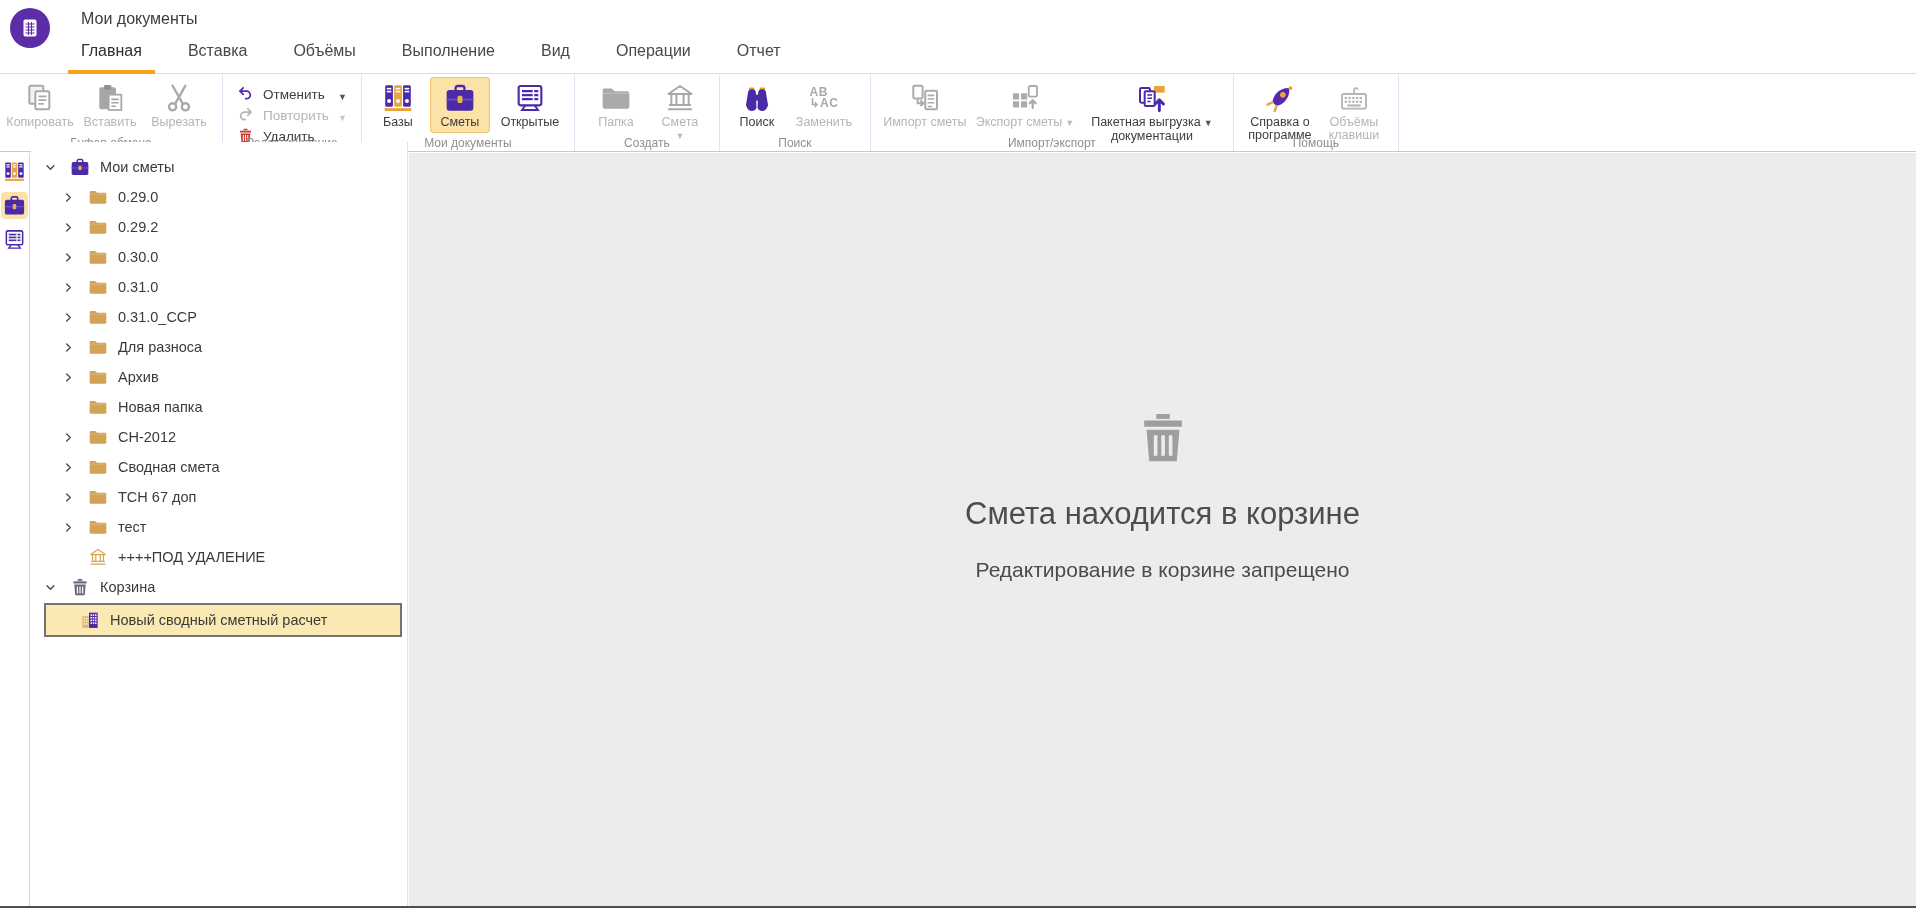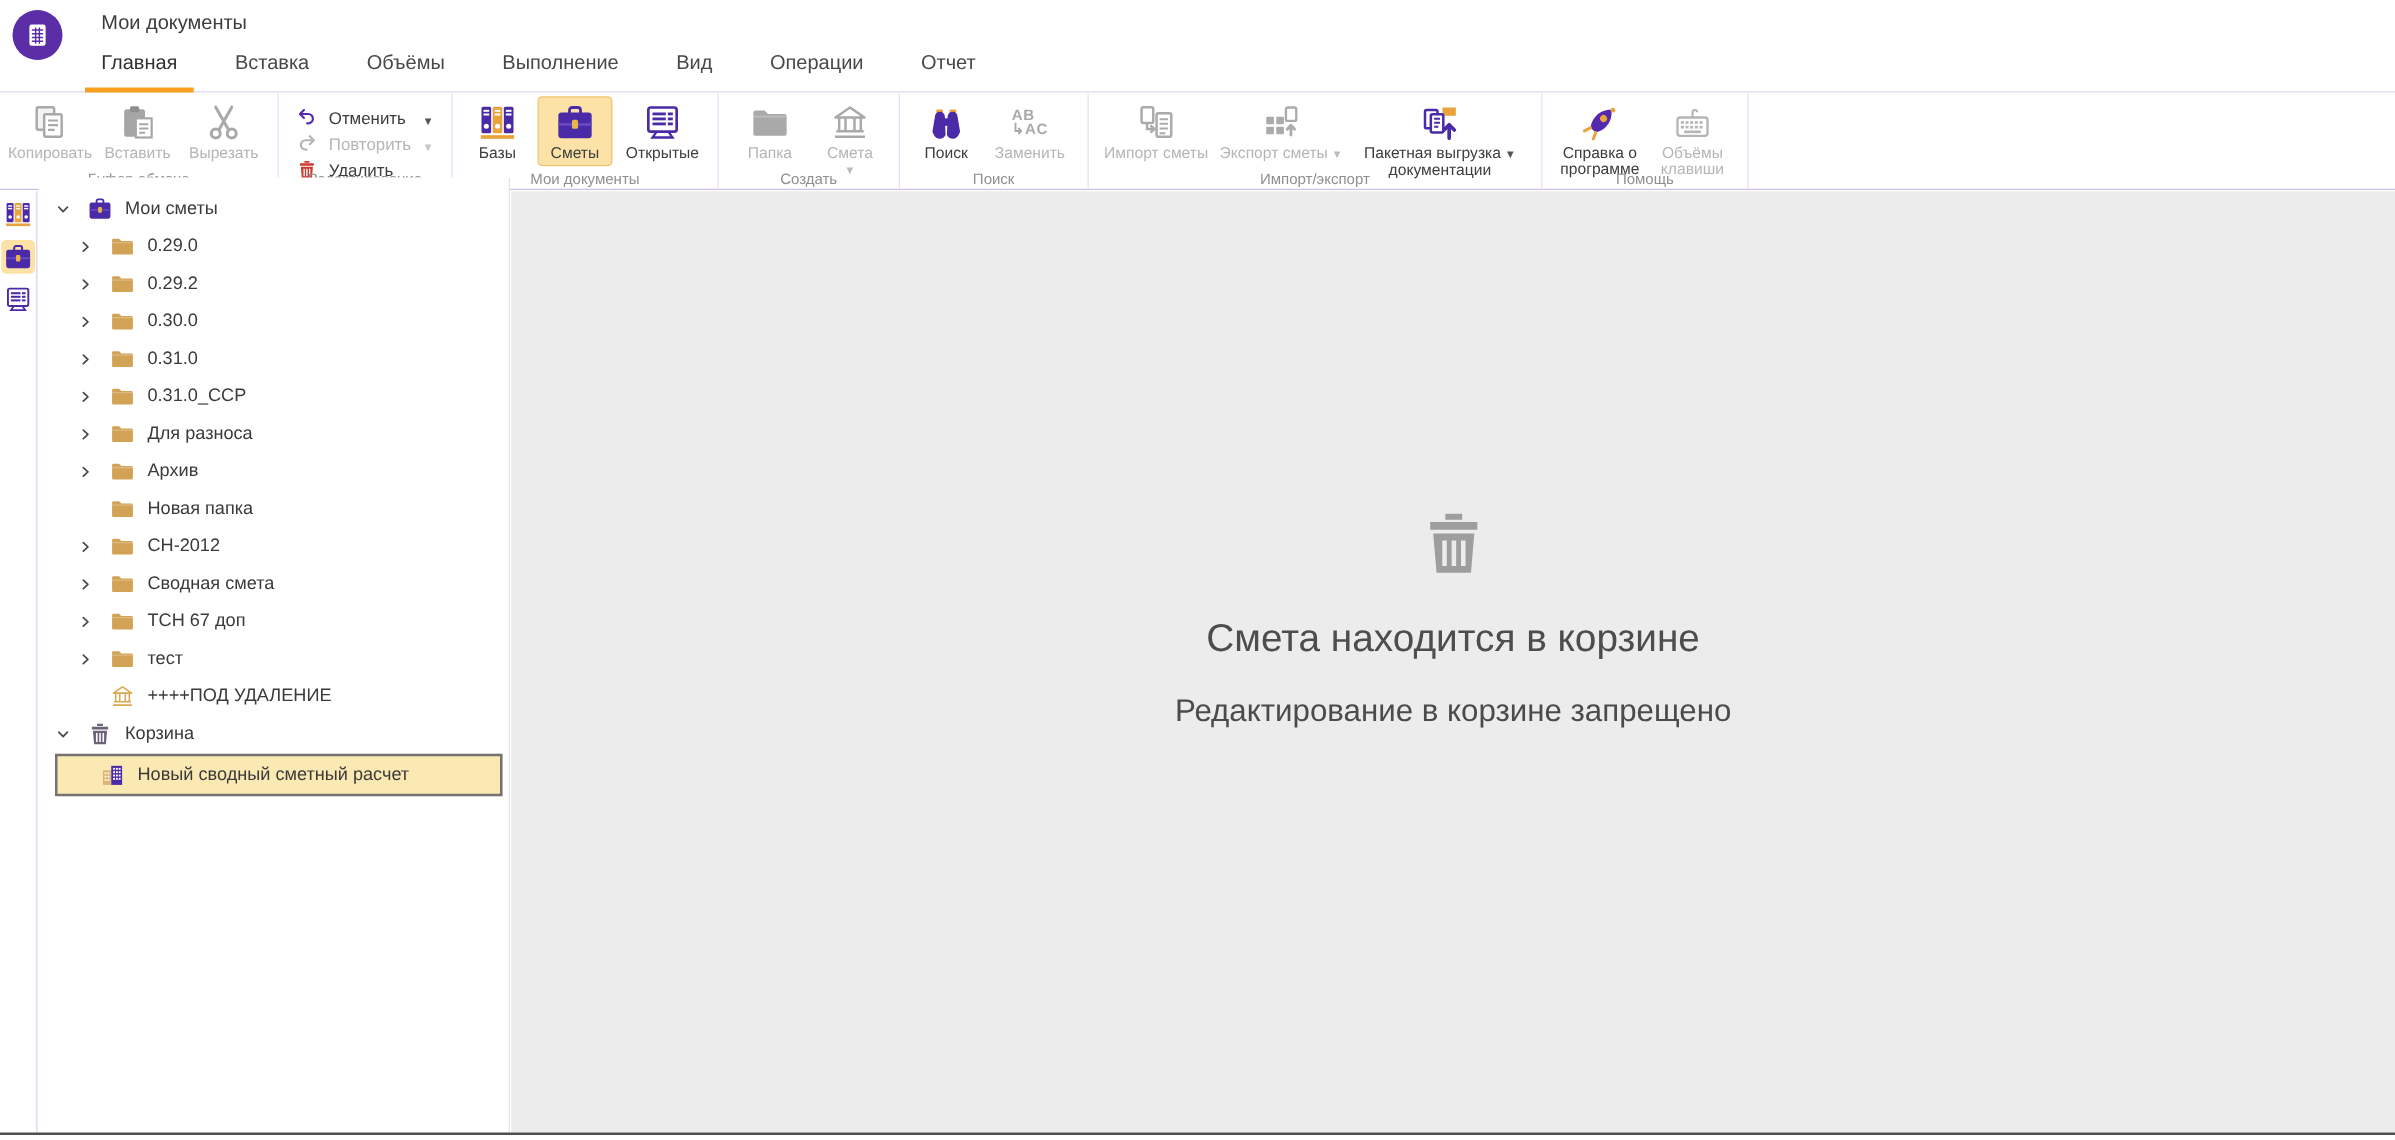--- a/index.html
+++ b/index.html
@@ -63,21 +63,21 @@
   .c-folder { color:#d2a355; }
   .c-house { color:#d9a84f; }
   .c-trash-tree { color:#6b6479; }
   .trow.selected { background:#fbe9b4; border:2px solid #737373; height:34px; margin:1px 5px 0 13px; padding-left:33px; }
 
   
   .main { position:absolute; left:409px; top:153px; right:0; bottom:6px; background:#ececec; display:flex; flex-direction:column; align-items:center; justify-content:center; }
   .main .bigtrash { color:#9e9e9e; width:58px; height:58px; margin-bottom:30px; }
   .main .bigtrash svg { width:58px; height:58px; }
   .main-title { font-size:31px; font-weight:normal; color:#4d4d4d; margin-bottom:26px; }
-  .main-sub { font-size:25px; color:#4b4b4b; margin-bottom:70px; }
+  .main-sub { font-size:21px; color:#4b4b4b; margin-bottom:70px; }
 
   .bottom-line { position:absolute; left:0; top:906px; right:0; height:2px; background:#4f4f4f; }
 </style>
 </head>
 <body>
 
 <svg class="def" xmlns="http://www.w3.org/2000/svg">
   <defs>
     <symbol id="s-cvr" viewBox="0 0 24 24">
         <path d="M8 4.5l8 7.5-8 7.5" fill="none" stroke="currentColor" stroke-width="3" stroke-linecap="round" stroke-linejoin="round"></path>

